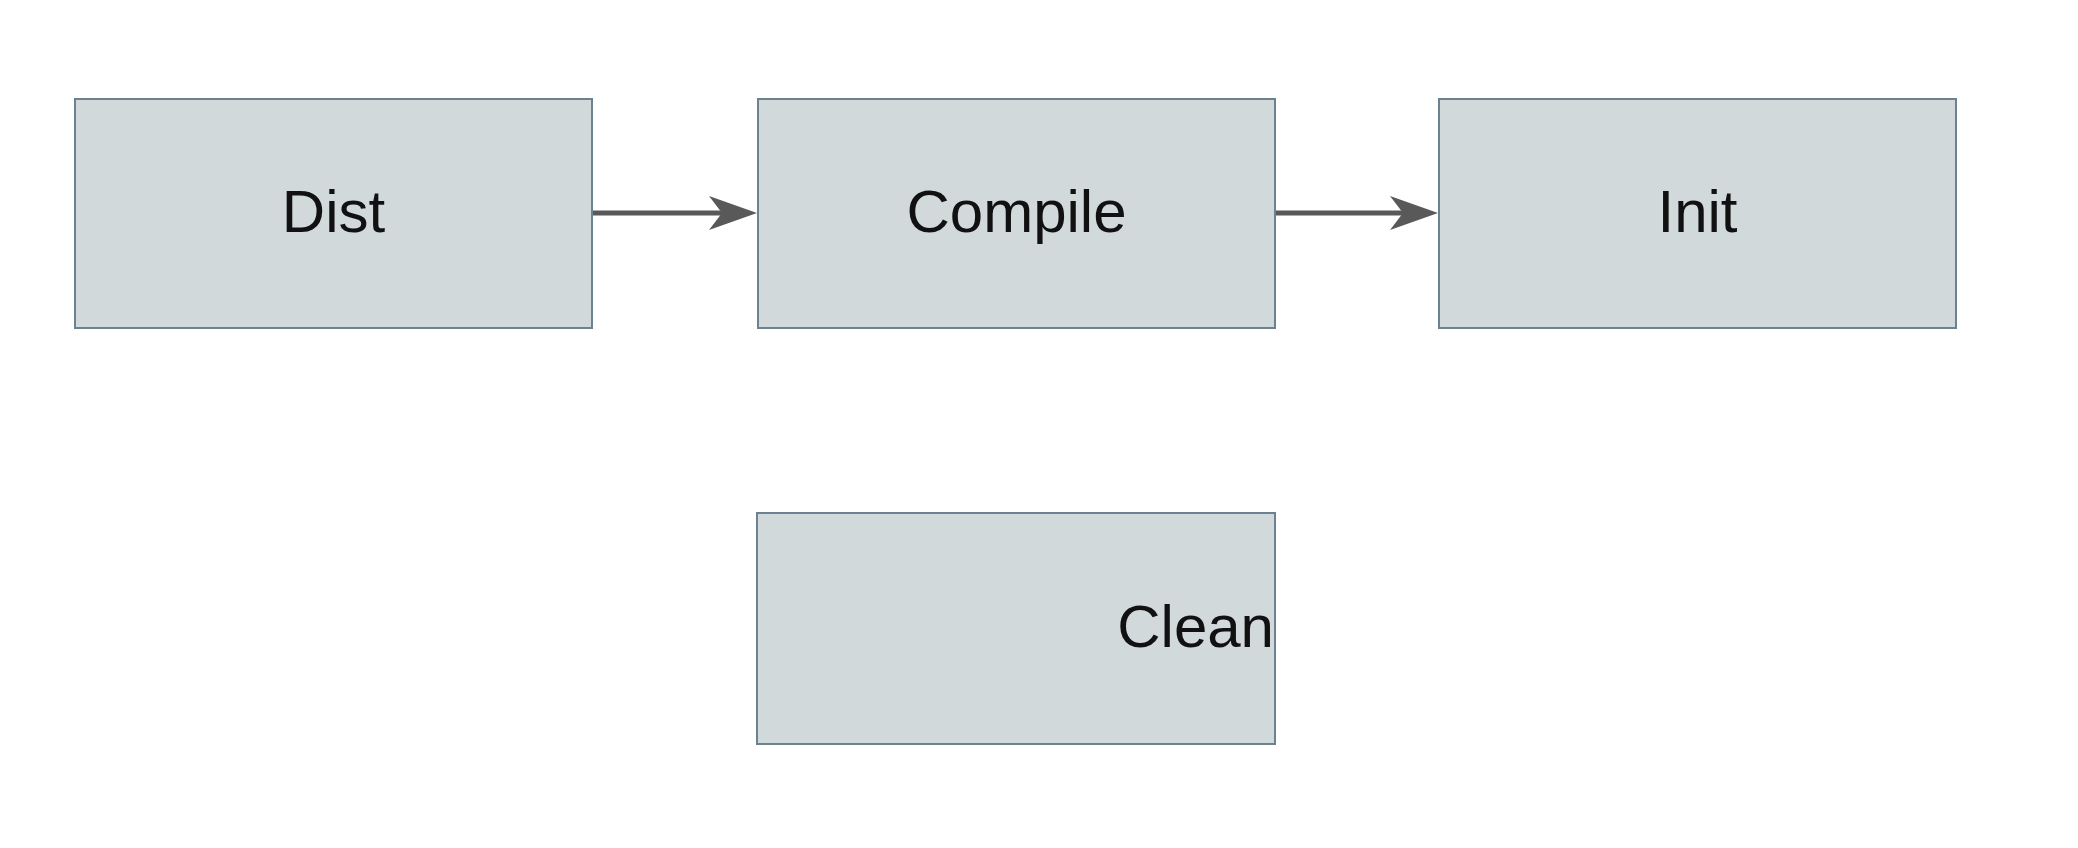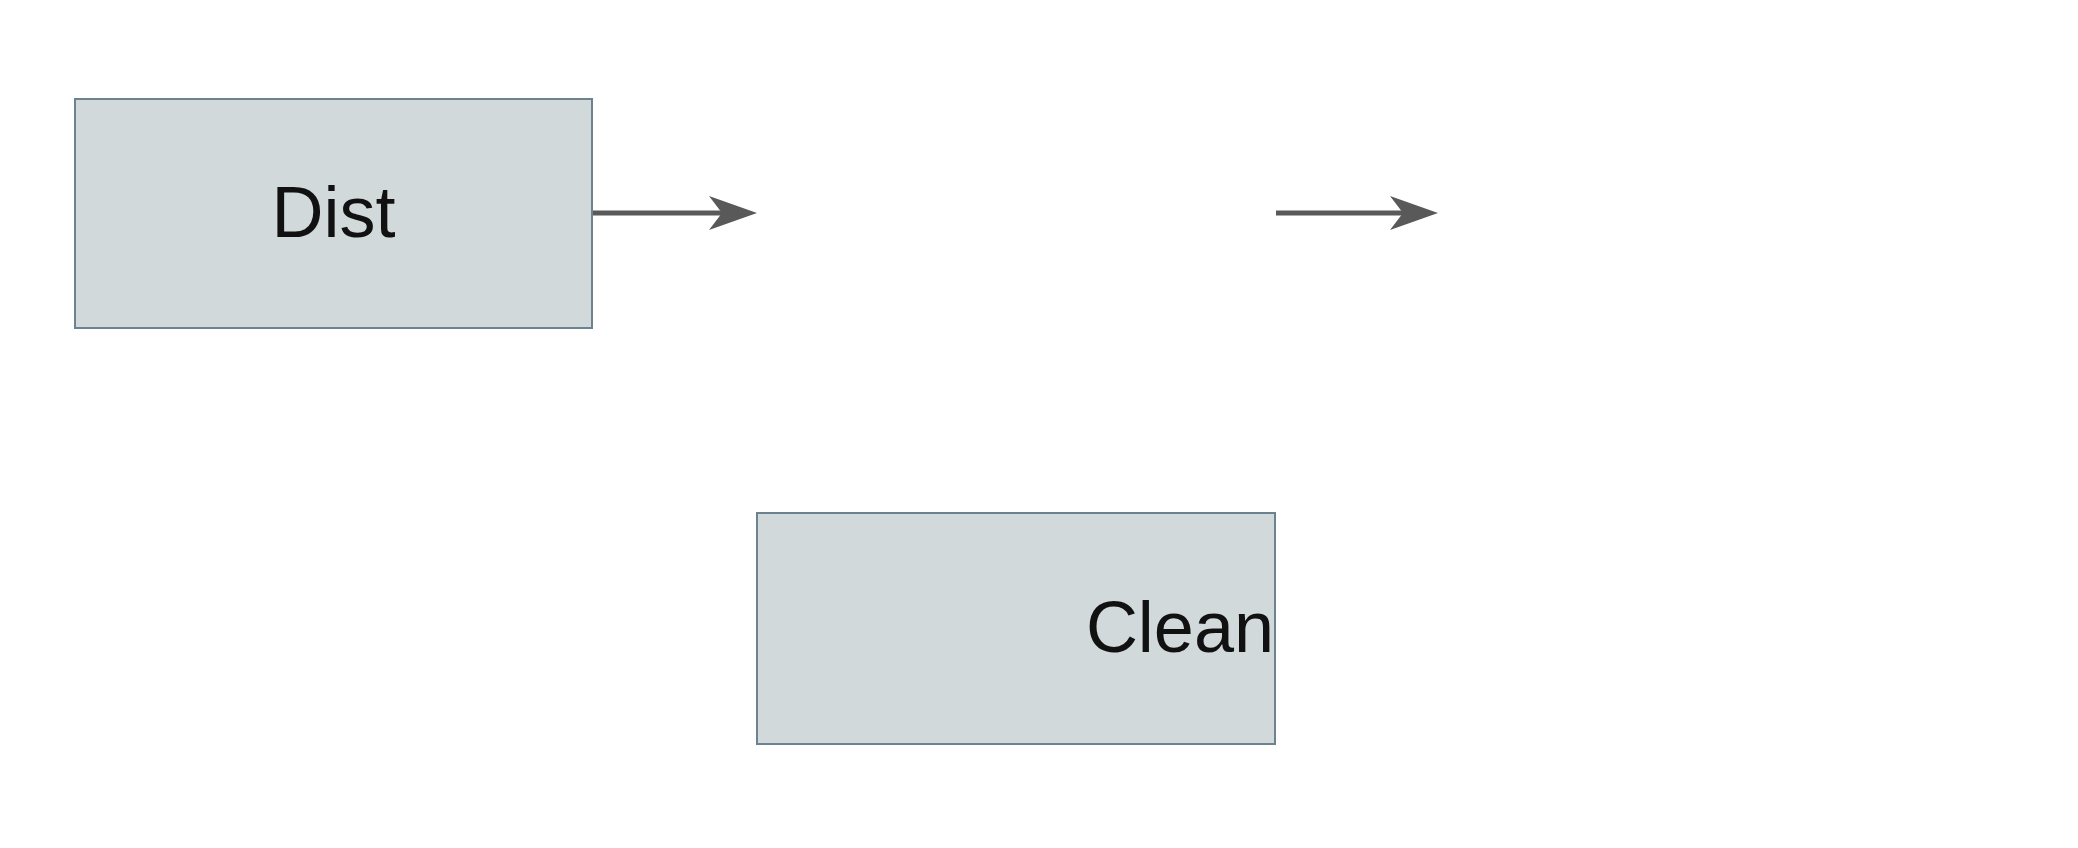--- a/index.html
+++ b/index.html
@@ -21,21 +21,21 @@
   }
   .node {
     position: absolute;
     background: var(--node-fill);
     border: 2px solid var(--node-border);
     display: flex;
     align-items: center;
     justify-content: center;
   }
   .node .label {
-    font-size: 72px;
+    font-size: 60px;
     line-height: 1;
     color: var(--text-color);
     white-space: nowrap;
     transform: translateY(-2px);
   }
   .node-dist    { left: 74px;   top: 98px;  width: 519px; height: 231px; }
   .node-compile { left: 757px;  top: 98px;  width: 519px; height: 231px; }
   .node-init    { left: 1438px; top: 98px;  width: 519px; height: 231px; }
   .node-clean   { left: 756px;  top: 512px; width: 520px; height: 233px; justify-content: flex-end; }
   .edge {
@@ -55,26 +55,32 @@
     <span class="label">Dist</span>
   </div>
 
   <div class="edge edge-1">
     <svg viewBox="0 0 164 40" preserveAspectRatio="none" aria-hidden="true">
       <line x1="0" y1="20" x2="131" y2="20" stroke="currentColor" stroke-width="5"></line>
       <polygon points="164,20 116,3 129,20 116,37" fill="currentColor"></polygon>
     </svg>
   </div>
 
+  <div class="node node-compile">
+    <span class="label">Compile</span>
+  </div>
 
   <div class="edge edge-2">
     <svg viewBox="0 0 162 40" preserveAspectRatio="none" aria-hidden="true">
       <line x1="0" y1="20" x2="129" y2="20" stroke="currentColor" stroke-width="5"></line>
       <polygon points="162,20 114,3 127,20 114,37" fill="currentColor"></polygon>
     </svg>
   </div>
 
+  <div class="node node-init">
+    <span class="label">Init</span>
+  </div>
 
   <div class="node node-clean">
     <span class="label">Clean</span>
   </div>
 
 </div>
 
 </body></html>

